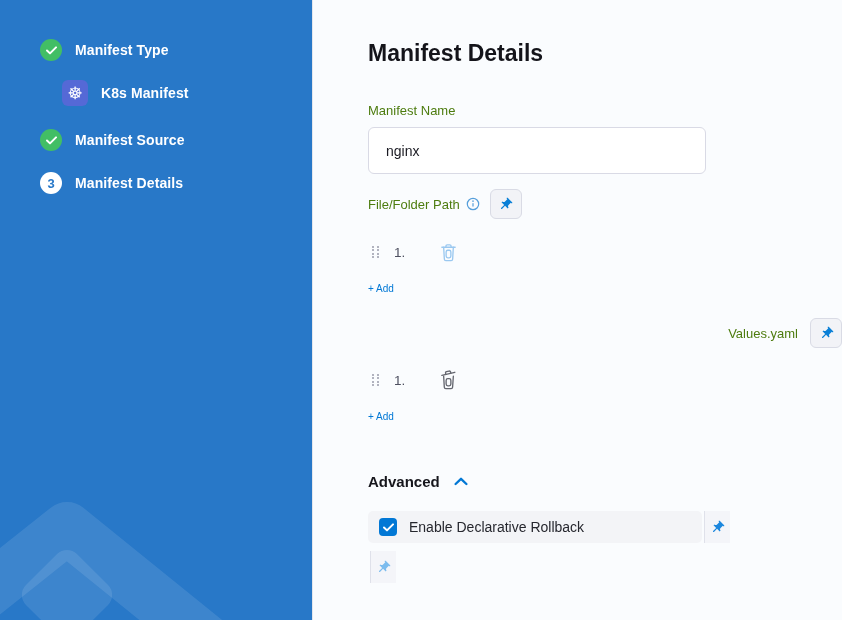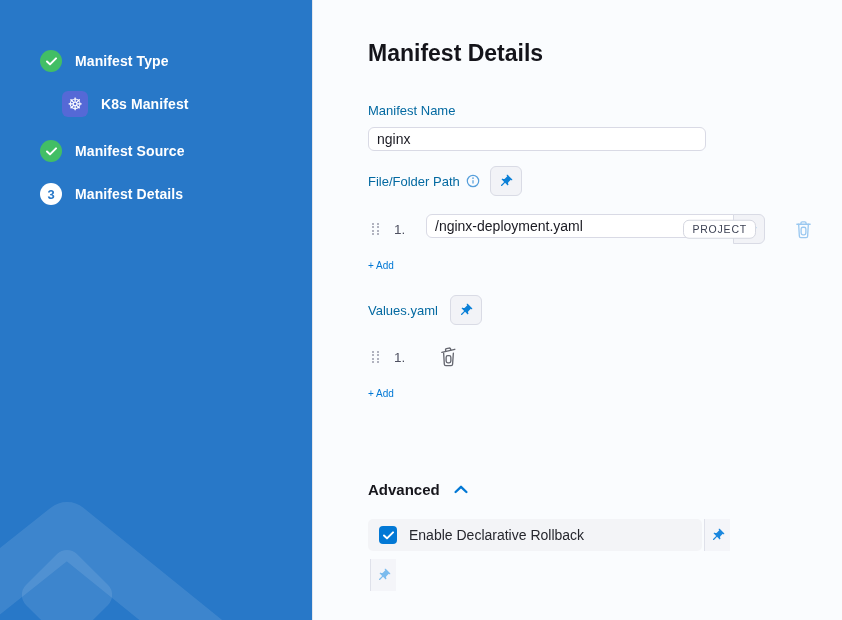--- a/index.html
+++ b/index.html
@@ -10,21 +10,21 @@
     background:#FAFCFE;
   }
   .app { display:flex; width:842px; height:620px; }
 
   
   .sidebar {
     width:312px; min-width:312px; height:100%;
     background:#2878C8; position:relative; overflow:hidden;
   }
   .watermark { position:absolute; left:0; bottom:0; pointer-events:none; }
-  .steps { position:relative; padding:50px 0 0 40px; z-index:1; }
+  .steps { position:relative; padding:39px 0 0 40px; z-index:1; }
   .step { display:flex; align-items:center; gap:13px; cursor:pointer; }
   .step-sub { margin-top:19px; margin-left:22px; }
   .step-2 { margin-top:23px; }
   .step-3 { margin-top:21px; }
   .circle {
     width:22px; height:22px; border-radius:50%;
     display:flex; align-items:center; justify-content:center; flex:none;
   }
   .circle.done { background:#42BE65; }
   .circle.current { background:#FFFFFF; color:#2878C8; font-size:13px; font-weight:700; }
@@ -32,34 +32,34 @@
     width:26px; height:26px; border-radius:6px; background:#5569D6; color:#fff;
     display:flex; align-items:center; justify-content:center; font-size:17px; line-height:1; flex:none;
   }
   .step-label { color:#fff; font-size:14px; font-weight:600; letter-spacing:.1px; }
   .step-label.current { font-weight:700; }
 
   
   .main { flex:1; background:#FAFCFE; border-left:1px solid #E3E6EC; padding-left:55px; }
   .page-title { font-size:23px; font-weight:700; color:#14141A; margin:40px 0 0 0; }
 
-  .field-label { font-size:13px; color:#0369a1; }
+  .field-label { font-size:13px; color:#4d7c0f; }
   .mn-label { display:block; margin-top:36px; }
 
   .text-input {
-    height:24px; border:1px solid #D9DAE5; border-radius:6px; background:#fff;
-    font-size:14px; color:#1A1A22; padding:0 8px; outline:none;
+    height:47px; border:1px solid #D9DAE5; border-radius:6px; background:#fff;
+    font-size:14px; color:#1A1A22; padding:0 17px; outline:none;
     font-family:"Liberation Sans", sans-serif;
   }
   .text-input::placeholder { color:#9091A3; }
   .name-input { display:block; width:338px; margin-top:9px; }
 
   .inline-header { display:flex; align-items:center; height:30px; }
   .file-header { margin-top:15px; }
-  .values-header { margin-top:22px; }
+  .values-header { margin-top:22px;justify-content:flex-end; }
   .info-icon { margin-left:6px; display:flex; cursor:pointer; }
   .pin-btn {
     width:32px; height:30px; border:1px solid #D9DBE5; background:#F2F3F7;
     border-radius:6px; display:flex; align-items:center; justify-content:center;
     padding:0; cursor:pointer; color:#0B80D7; flex:none;
   }
   .file-header .pin-btn { margin-left:10px; }
   .values-header .pin-btn { margin-left:12px; }
 
   .list-row { display:flex; align-items:center; height:30px; margin-top:18px; }
@@ -81,21 +81,21 @@
   }
   .trash-btn { margin-left:29px; background:none; border:none; padding:0; cursor:pointer; display:flex; }
   .trash-light { color:#9AC8F0; }
   .trash-dark { color:#64666F; }
 
   .add-link {
     display:inline-block; margin-top:16px; font-size:10px; font-weight:500;
     color:#0278D5; cursor:pointer;
   }
 
-  .advanced-header { display:flex; align-items:center; gap:14px; margin-top:80px; cursor:pointer; width:max-content; }
+  .advanced-header { display:flex; align-items:center; gap:14px; margin-top:49px; cursor:pointer; width:max-content; }
   .advanced-title { font-size:15px; font-weight:700; color:#16161C; }
 
   .opt-row { display:flex; align-items:stretch; height:32px; margin-top:8px; }
   .opt-row.first { margin-top:21px; }
   .opt-box {
     width:334px; background:#F3F4F7; border-radius:5px;
     display:flex; align-items:center; padding-left:11px; gap:12px; cursor:pointer;
   }
   .opt-label { font-size:14px; color:#26272E; }
   .pin-zone {
@@ -183,29 +183,20 @@
         <span></span>
           <span></span>
           <span></span>
           <span></span>
           <span></span>
           <span></span>
           <span></span>
           <span></span>
       </span>
       <span class="row-num">1.</span>
-      <span class="row-input-wrap">
-        <input class="text-input row-input" type="text" value="/nginx-deployment.yaml" style="">
-        <span class="scope-badge">PROJECT</span>
-        <button class="pin-btn attached-pin">
-          <svg width="15" height="15" viewBox="0 0 24 24">
-            <path transform="rotate(45 12 12)" fill="currentColor" d="M16,9V4h1c0.55,0,1-0.45,1-1s-0.45-1-1-1H7C6.45,2,6,2.45,6,3s0.45,1,1,1h1v5c0,1.66-1.34,3-3,3v2h5.97v7l1,1,1-1v-7H19v-2C17.34,12,16,10.66,16,9z"></path>
-          </svg>
-        </button>
-      </span>
       <button class="trash-btn trash-light">
         <svg width="19" height="21" viewBox="0 0 20 22">
           <g stroke="currentColor" stroke-width="1.4" fill="none" stroke-linecap="round" stroke-linejoin="round">
             <path d="M3 5.5 H17"></path>
             <path d="M7.3 5.5 V4.2 a1.3 1.3 0 0 1 1.3 -1.3 h2.8 a1.3 1.3 0 0 1 1.3 1.3 V5.5"></path>
             <path d="M4.9 5.5 l0.75 12.6 c0.05 0.85 0.72 1.45 1.55 1.45 h5.6 c0.83 0 1.5 -0.6 1.55 -1.45 L15.1 5.5"></path>
             <rect x="7.5" y="8.6" width="5" height="8" rx="1.8"></rect>
           </g>
         </svg>
       </button>

